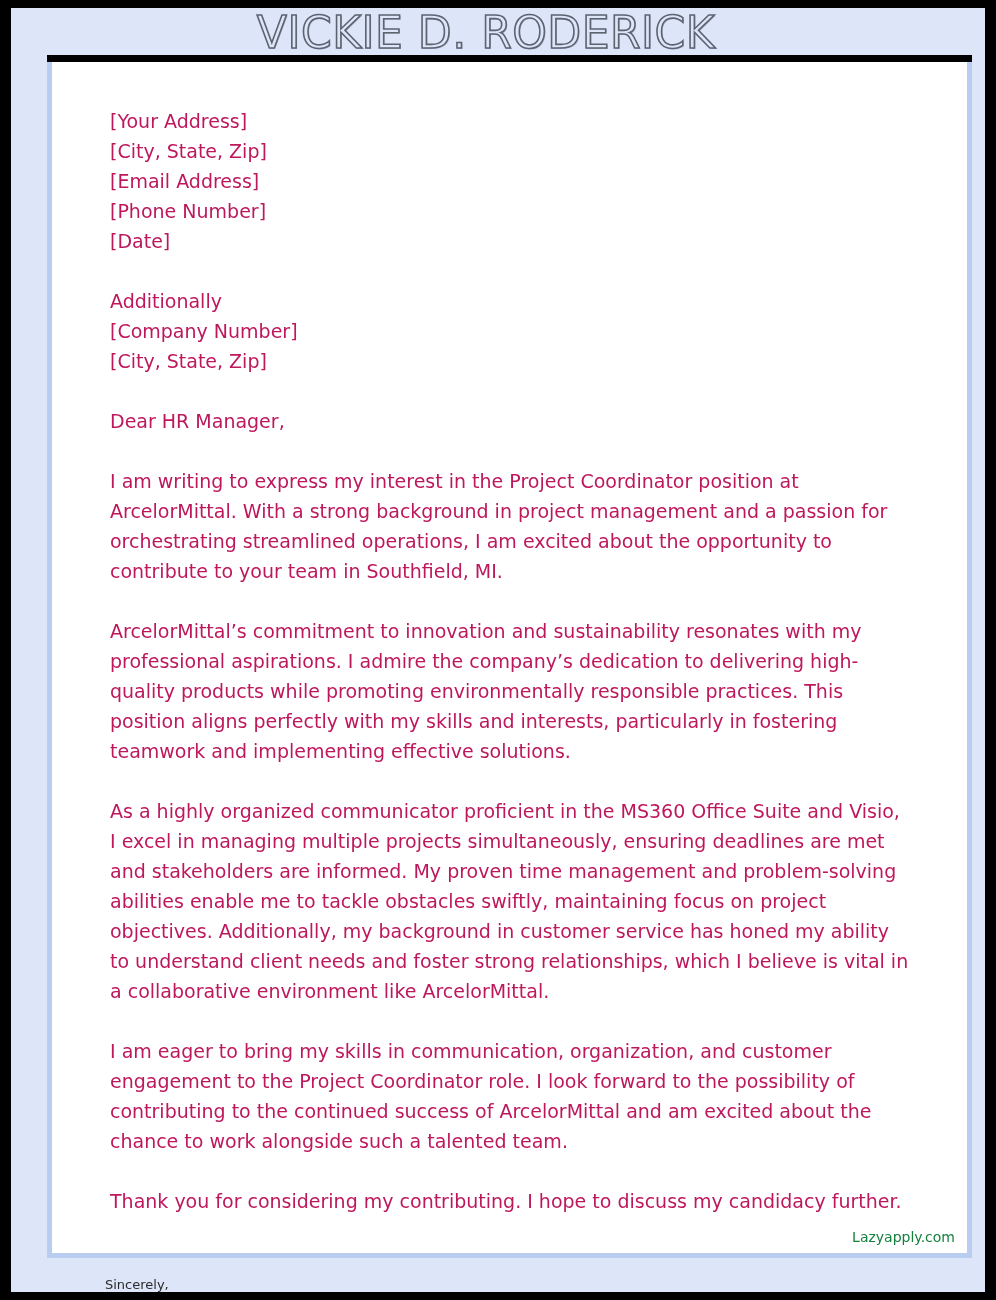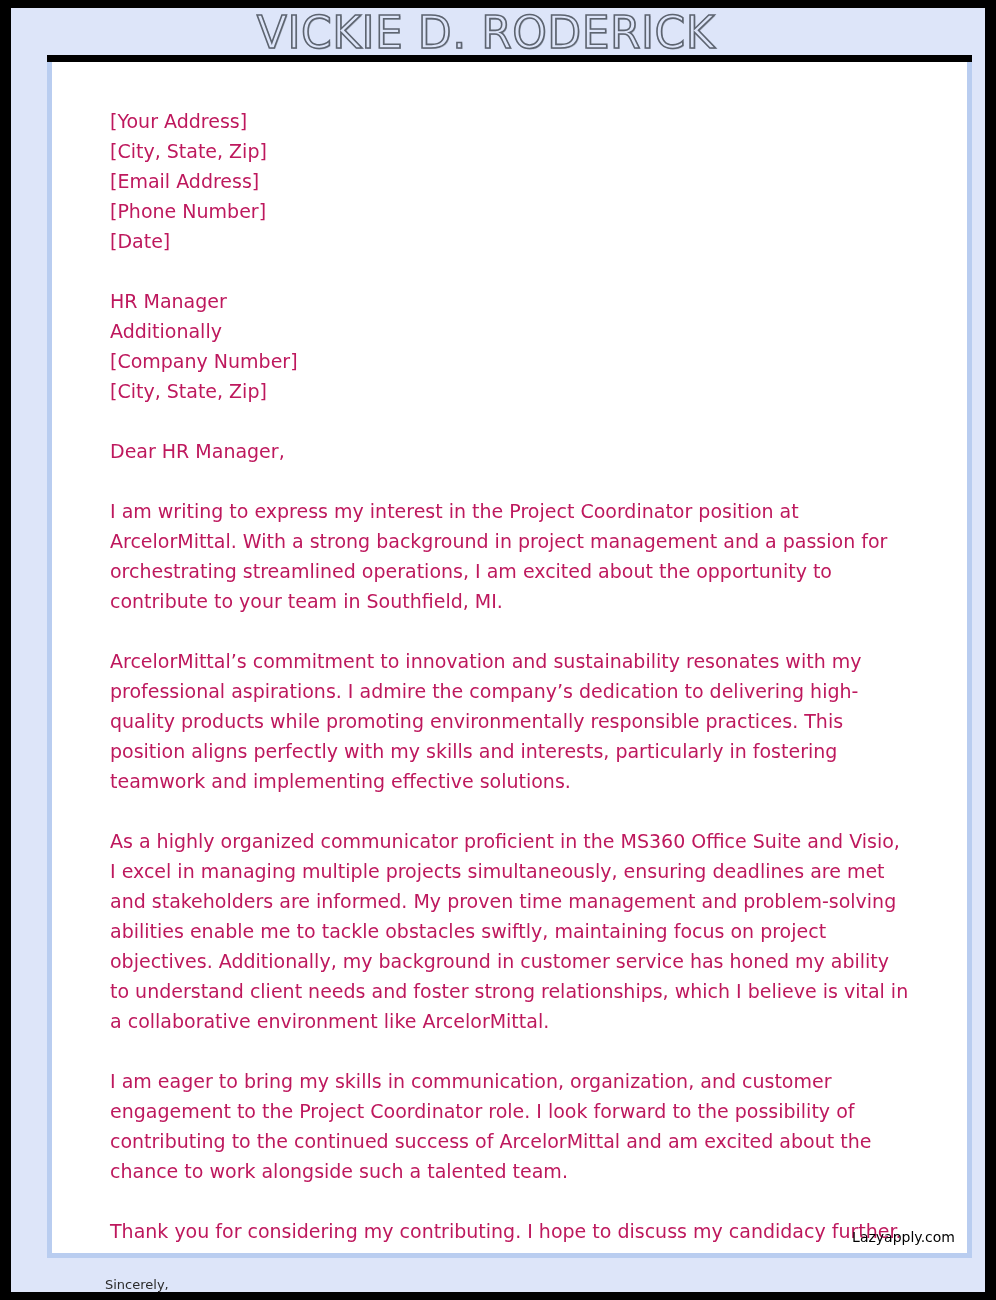--- a/index.html
+++ b/index.html
@@ -106,21 +106,21 @@
   .letter-para { margin-bottom: 30px; }
   .block-gap   { height: 30px; }
 
   
   #watermark {
     position: absolute;
     right: 12px;
     bottom: 8px;
     font-family: "DejaVu Sans", "Liberation Sans", sans-serif;
     font-size: 14px;
-    color: #000000;
+    color: #15803d;
   }
 
   
   #signature-overflow {
     position: absolute;
     left: 94px;
     top: 1262px;
     font-family: "DejaVu Sans", "Liberation Sans", sans-serif;
     font-size: 13px;
     line-height: 30px;
@@ -148,21 +148,20 @@
           <p class="letter-line">[Your Address]</p>
           <p class="letter-line">[City, State, Zip]</p>
           <p class="letter-line">[Email Address]</p>
           <p class="letter-line">[Phone Number]</p>
           <p class="letter-line">[Date]</p>
         </div>
 
         <div class="block-gap"></div>
 
         <div>
-          <p class="letter-line">HR Manager</p>
           <p class="letter-line">Additionally</p>
           <p class="letter-line">[Company Number]</p>
           <p class="letter-line">[City, State, Zip]</p>
         </div>
 
         <div class="block-gap"></div>
 
         <p class="letter-para">Dear HR Manager,</p>
 
         <p class="letter-para">I am writing to express my interest in the Project Coordinator position at ArcelorMittal. With a strong background in project management and a passion for orchestrating streamlined operations, I am excited about the opportunity to contribute to your team in Southfield, MI.</p>

